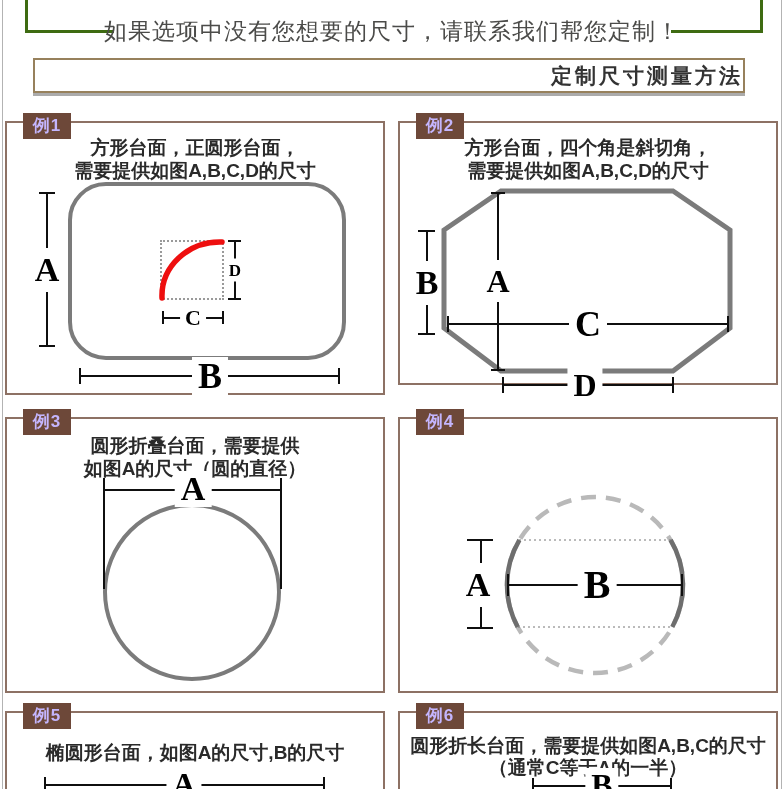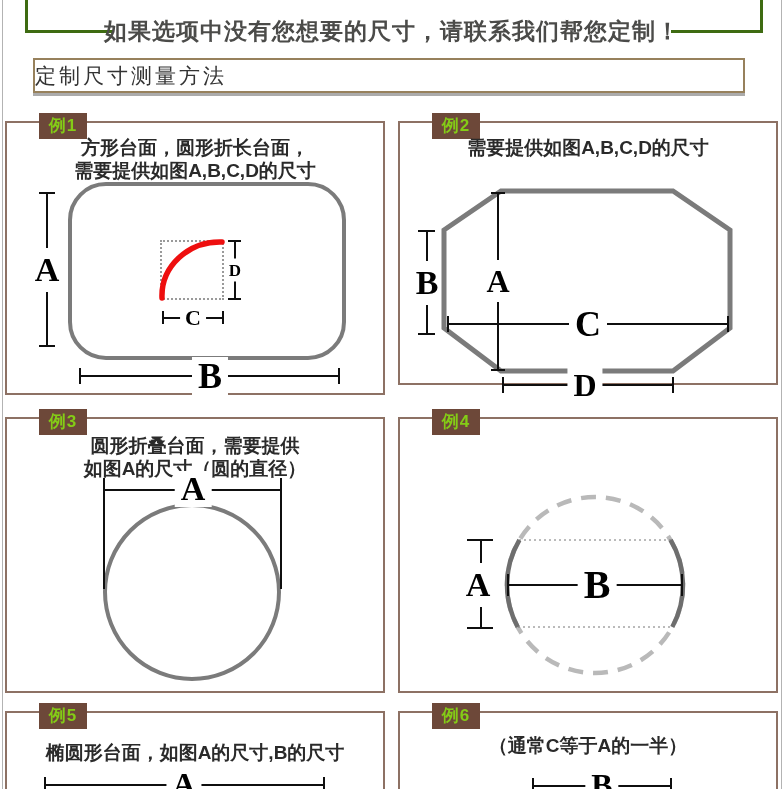--- a/index.html
+++ b/index.html
@@ -1,28 +1,28 @@
 <!DOCTYPE html>
 <html><head>
 <meta charset="utf-8">
 <style>
   * { margin:0; padding:0; box-sizing:border-box; }
   html,body { width:784px; height:789px; overflow:hidden; background:#fff;
     font-family:"Liberation Sans","DejaVu Sans",sans-serif; position:relative; }
   .page-edge { position:absolute; top:0; bottom:0; width:1px; background:#b3b3b3; }
   .gline { position:absolute; background:#3e6b12; }
   .banner-text { position:absolute; left:0; right:0; top:16px; text-align:center;
-    font-size:23px; font-weight:bold; color:#4b4b49; letter-spacing:1px; }
+    font-size:23px; font-weight:normal; color:#4b4b49; letter-spacing:1px; }
   .title-box { position:absolute; left:33px; top:58px; width:712px; height:35px;
     border:2px solid #97815c; background:#fff; box-shadow:0 3px 0 #ababab;
-    text-align:left; line-height:31px; font-size:21px; font-weight:normal;
+    text-align:right; line-height:31px; font-size:21px; font-weight:bold;
     color:#333; letter-spacing:3px; }
   .panel { position:absolute; border:2px solid #8d7164; background:#fff; }
-  .plabel { position:absolute; left:32px; top:-10px; width:48px; height:26px;
-    background:#6d4839; color:#84cc16; font-size:17px; font-weight:bold;
+  .plabel { position:absolute; left:16px; top:-10px; width:48px; height:26px;
+    background:#6d4839; color:#c4b5fd; font-size:17px; font-weight:bold;
     text-align:center; line-height:26px; letter-spacing:1px; }
   .heading { position:absolute; left:0; right:0; text-align:center;
     font-size:19px; font-weight:bold; color:#2a2a2a; line-height:23px; }
   .line { position:absolute; background:#0f0f0f; }
   .dim-letter { position:absolute; transform:translate(-50%,-50%);
     background:#fff; color:#000; line-height:1;
     font-family:"Liberation Serif","DejaVu Serif",serif; font-weight:bold; }
   .pad-h { padding:1px 6px; }
   .pad-v { padding:5px 2px; }
   .rrect { position:absolute; border:4px solid #7b7b7b; border-radius:38px; }
@@ -42,21 +42,21 @@
   <div class="gline" style="left:671px;top:30px;width:92px;height:3px;"></div>
   <div class="gline" style="left:760px;top:0;width:3px;height:32px;"></div>
   <div class="banner-text">如果选项中没有您想要的尺寸，请联系我们帮您定制！</div>
 </div>
 
 <div class="title-box">定制尺寸测量方法</div>
 
 <div class="panel" style="left:5px;top:121px;width:380px;height:274px;">
   <div class="plabel">例1</div>
   <div class="heading" style="top:13px;">
-    <div>方形台面，圆形折长台面，</div>
+    <div>方形台面，正圆形台面，</div>
     <div>需要提供如图A,B,C,D的尺寸</div>
   </div>
   <div class="rrect" style="left:61px;top:59px;width:278px;height:178px;"></div>
   <div class="dotbox" style="left:153px;top:117px;width:64px;height:60px;"></div>
   <svg style="left:151px;top:115px;" width="68" height="64" viewBox="0 0 68 64">
     <path d="M 4,60 A 58 54 0 0 1 64,4" fill="none" stroke="#ee0f0f" stroke-width="5.5" stroke-linecap="round"></path>
   </svg>
 
   <div class="line" style="left:39px;top:70px;width:2px;height:154px;"></div>
   <div class="line" style="left:32px;top:69px;width:16px;height:2px;"></div>
@@ -75,20 +75,21 @@
 
   <div class="line" style="left:227px;top:118px;width:2px;height:59px;"></div>
   <div class="line" style="left:221px;top:117px;width:13px;height:2px;"></div>
   <div class="line" style="left:221px;top:175px;width:13px;height:2px;"></div>
   <div class="dim-letter" style="left:228px;top:147px;font-size:17px;padding:3px 1px;">D</div>
 </div>
 
 <div class="panel" style="left:398px;top:121px;width:380px;height:264px;">
   <div class="plabel">例2</div>
   <div class="heading" style="top:13px;">
+    <div>方形台面，四个角是斜切角，</div>
     <div>需要提供如图A,B,C,D的尺寸</div>
   </div>
   <svg style="left:41px;top:65px;" width="292" height="186" viewBox="0 0 292 186">
     <polygon points="60,3 232,3 289,42 289,140 232,183 60,183 3,140 3,42" fill="none" stroke="#7b7b7b" stroke-width="5"></polygon>
   </svg>
 
   <div class="line" style="left:26px;top:108px;width:2px;height:104px;"></div>
   <div class="line" style="left:18px;top:107px;width:17px;height:2px;"></div>
   <div class="line" style="left:18px;top:210px;width:17px;height:2px;"></div>
   <div class="dim-letter pad-v" style="left:27px;top:160px;font-size:34px;">B</div>
@@ -151,19 +152,20 @@
   </div>
   <div class="line" style="left:37px;top:71px;width:281px;height:2px;"></div>
   <div class="line" style="left:37px;top:64px;width:2px;height:16px;"></div>
   <div class="line" style="left:316px;top:64px;width:2px;height:16px;"></div>
   <div class="dim-letter pad-h" style="left:177px;top:71px;font-size:32px;">A</div>
 </div>
 
 <div class="panel" style="left:398px;top:711px;width:380px;height:120px;">
   <div class="plabel">例6</div>
   <div class="heading" style="top:22px;line-height:22px;">
+    <div>圆形折长台面，需要提供如图A,B,C的尺寸</div>
     <div>（通常C等于A的一半）</div>
   </div>
   <div class="line" style="left:132px;top:72px;width:140px;height:2px;"></div>
   <div class="line" style="left:132px;top:65px;width:2px;height:16px;"></div>
   <div class="line" style="left:270px;top:65px;width:2px;height:16px;"></div>
   <div class="dim-letter pad-h" style="left:202px;top:72px;font-size:32px;">B</div>
 </div>
 
 </body></html>

